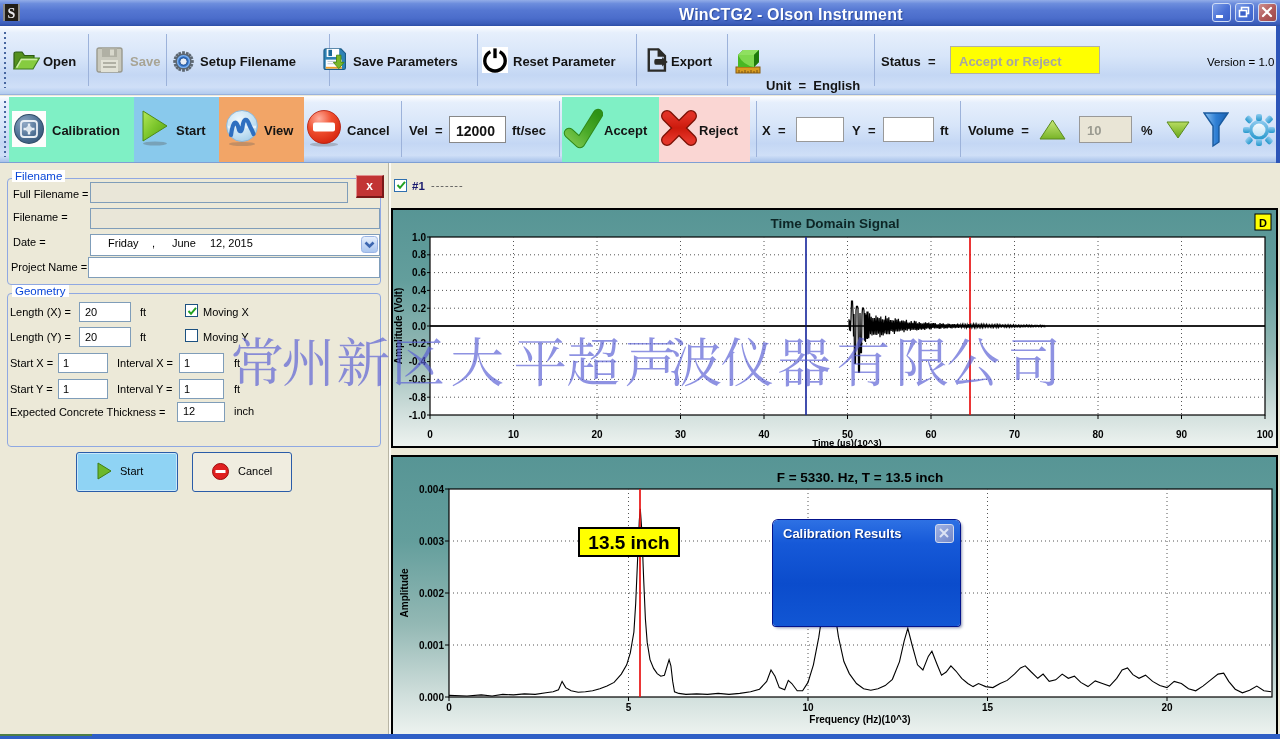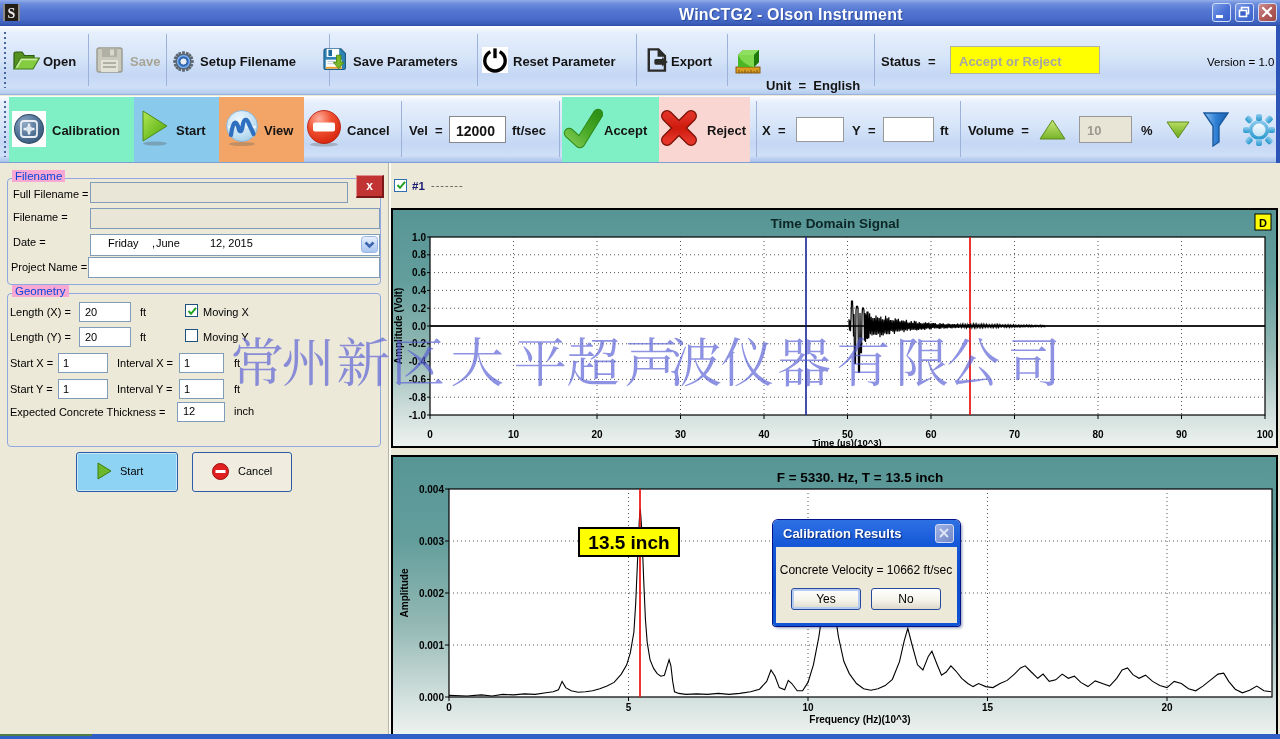--- a/index.html
+++ b/index.html
@@ -20,21 +20,21 @@
  background:linear-gradient(180deg,#fdfeff 0%,#e6effc 10%,#d7e5f9 45%,#c4d7f4 72%,#cfdff7 90%,#a8c2ea 100%);
  border-bottom:1px solid #7e9fd4;box-sizing:border-box;}
 .grip{position:absolute;width:2px;background-image:repeating-linear-gradient(180deg,#46659f 0 2px,rgba(0,0,0,0) 2px 5px);}
 .sep{position:absolute;top:8px;width:1px;height:52px;background:#9cb2da;}
 .sep2{position:absolute;top:5px;width:1px;height:56px;background:#9cb2da;}
 .tbtext{position:absolute;font-size:13px;font-weight:bold;color:#141414;white-space:nowrap;}
 .block{position:absolute;top:1px;height:65px;}
 
 #leftpanel{position:absolute;left:0;top:163px;width:389px;height:572px;background:#ECE9D8;}
 .fs{position:absolute;border:1px solid #8fa8e2;border-radius:4px;}
-.fslabel{position:absolute;top:-8px;left:5px;background:#f9a8d4;padding:0 3px;font-size:11.5px;color:#0846d8;}
+.fslabel{position:absolute;top:-8px;left:5px;background:#ffffff;padding:0 3px;font-size:11.5px;color:#0846d8;}
 .lbl{position:absolute;font-size:11px;color:#000;white-space:nowrap;}
 .inp{position:absolute;border:1px solid #7F9DB9;background:#fff;box-sizing:border-box;}
 .inp-dis{position:absolute;border:1px solid #7F9DB9;background:#E9E6D8;box-sizing:border-box;}
 .cb{position:absolute;width:13px;height:13px;background:#fff;border:1px solid #1C5180;box-sizing:border-box;}
 
 .tick{font:bold 10px "Liberation Sans",sans-serif;fill:#000;}
 .gdot{stroke:#555;stroke-width:1;stroke-dasharray:1 3;fill:none;}
 .ctitle{font:bold 13.5px "Liberation Sans",sans-serif;fill:#0d2626;}
 .atitle{font:bold 10px "Liberation Sans",sans-serif;fill:#000;}
 
@@ -264,21 +264,21 @@
    <path d="M7 6 L31 30 M31 6 L7 30" fill="none" stroke="#7a1004" stroke-width="12" stroke-linecap="round"></path>
    <path d="M7 6 L31 30 M31 6 L7 30" fill="none" stroke="url(#rjgrad)" stroke-width="9.5" stroke-linecap="round"></path>
    <defs>
           <linearGradient id="rjgrad" x1="0" y1="0" x2="0" y2="1">
      <stop offset="0" stop-color="#e03024"></stop>
             <stop offset="0.5" stop-color="#cc1a0c"></stop>
             <stop offset="1" stop-color="#e43428"></stop>
    </linearGradient>
         </defs>
  </svg>
- <div class="tbtext" style="left:699px;top:27px;margin-left:8px;">Reject</div>
+ <div class="tbtext" style="left:699px;top:27px;">Reject</div>
  <div class="sep2" style="left:756px"></div>
  <div class="tbtext" style="left:762px;top:27px;">X&nbsp; =</div>
  <div class="inp" style="left:796px;top:21px;width:48px;height:25px;border-color:#999;"></div>
  <div class="tbtext" style="left:852px;top:27px;">Y&nbsp; =</div>
  <div class="inp" style="left:883px;top:21px;width:51px;height:25px;border-color:#999;"></div>
  <div class="tbtext" style="left:940px;top:27px;">ft</div>
  <div class="sep2" style="left:960px"></div>
  <div class="tbtext" style="left:968px;top:27px;">Volume&nbsp; =</div>
  <svg class="abs" style="left:1039px;top:23px" width="27" height="21" viewBox="0 0 27 21">
    <path d="M13.5 1 L26 20 L1 20 Z" fill="url(#upg)" stroke="#5a8a20" stroke-width="1"></path>
@@ -347,21 +347,21 @@
  <div class="fslabel" style="left:12px;top:7px;">Filename</div>
  <div class="lbl" style="left:13px;top:25px;">Full Filename =</div>
  <div class="inp-dis" style="left:90px;top:19px;width:258px;height:21px;"></div>
  <div class="abs" style="left:356px;top:12px;width:28px;height:23px;background:#c23434;border-top:1px solid #e09090;border-left:1px solid #e09090;border-right:2px solid #7a1818;border-bottom:2px solid #7a1818;box-sizing:border-box;color:#fff;font-weight:bold;font-size:12px;text-align:center;line-height:20px;">x</div>
  <div class="lbl" style="left:13px;top:48px;">Filename =</div>
  <div class="inp-dis" style="left:90px;top:45px;width:290px;height:21px;"></div>
  <div class="lbl" style="left:13px;top:73px;text-align:center;">Date =</div>
  <div class="inp" style="left:90px;top:71px;width:290px;height:22px;"></div>
  <div class="lbl" style="left:108px;top:74px;">Friday</div>
  <div class="lbl" style="left:152px;top:74px;">,</div>
- <div class="lbl" style="left:156px;top:74px;">June</div>
+ <div class="lbl" style="left:172px;top:74px;">June</div>
  <div class="lbl" style="left:210px;top:74px;">12, 2015</div>
  <svg class="abs" style="left:361px;top:73px" width="17" height="17">
         <rect x="0.5" y="0.5" width="16" height="16" rx="3" fill="url(#dag)" stroke="#9ab4e4"></rect>
         <path d="M4.5 6.5 L8.5 10.5 L12.5 6.5" fill="none" stroke="#3c66b0" stroke-width="2.6"></path>
         <defs>
           <linearGradient id="dag" x1="0" y1="0" x2="0" y2="1">
             <stop offset="0" stop-color="#eaf2fc"></stop>
             <stop offset="0.5" stop-color="#c6d9f6"></stop>
             <stop offset="1" stop-color="#a8c4ee"></stop>
           </linearGradient>
@@ -581,24 +581,19 @@
  </g>
 </svg>
 
 <div id="dlg">
  <div class="abs" style="left:10px;top:6px;color:#fff;font-size:13px;font-weight:bold;text-shadow:1px 1px 1px #0a2a7a;text-align:right;">Calibration Results</div>
  <div class="abs" style="left:162px;top:4px;width:19px;height:19px;border-radius:3px;border:1px solid #d0daf0;background:linear-gradient(135deg,#9fb2e4,#7287c8);box-sizing:border-box;">
   <svg width="17" height="17">
           <path d="M4 4 L12 12 M12 4 L4 12" stroke="#dde4f4" stroke-width="2"></path>
         </svg>
  </div>
- <div id="dlgbody">
-  <div class="abs" style="left:90px;top:16px;transform:translateX(-50%);font-size:12px;white-space:nowrap;">Concrete Velocity = 10662 ft/sec</div>
-  <div class="xpbtn" style="left:15px;box-shadow:inset 0 0 0 2px #b5ccf0;">Yes</div>
-  <div class="xpbtn" style="left:95px;">No</div>
- </div>
 </div>
 
 <div class="abs" style="left:1276px;top:26px;width:4px;height:137px;background:#2d55b8;"></div>
 
 <div class="abs" style="left:0;top:734px;width:1280px;height:5px;background:#2f5fc6;"></div>
 <div class="abs" style="left:0;top:734px;width:92px;height:2px;background:#4e7e46;"></div>
 
 </div>
 </body></html>

